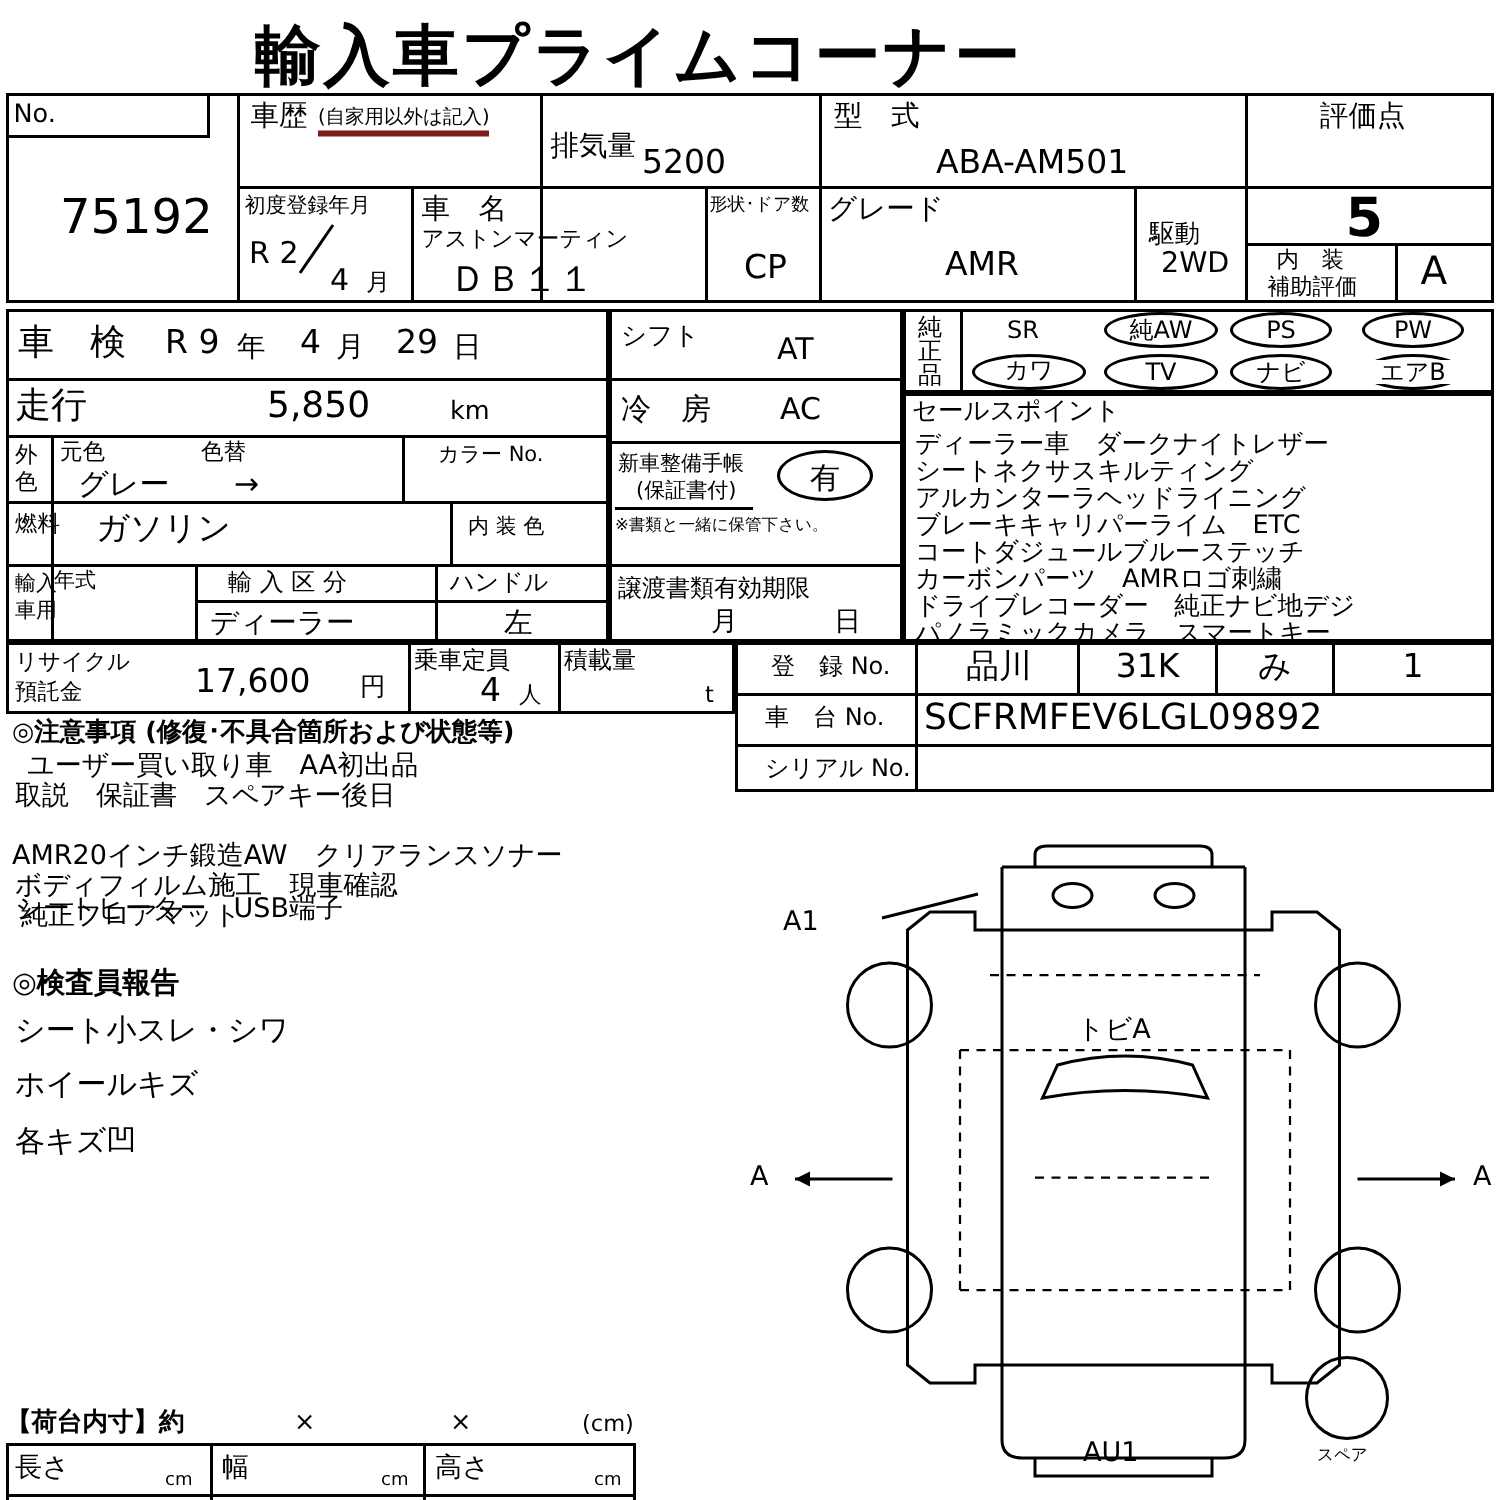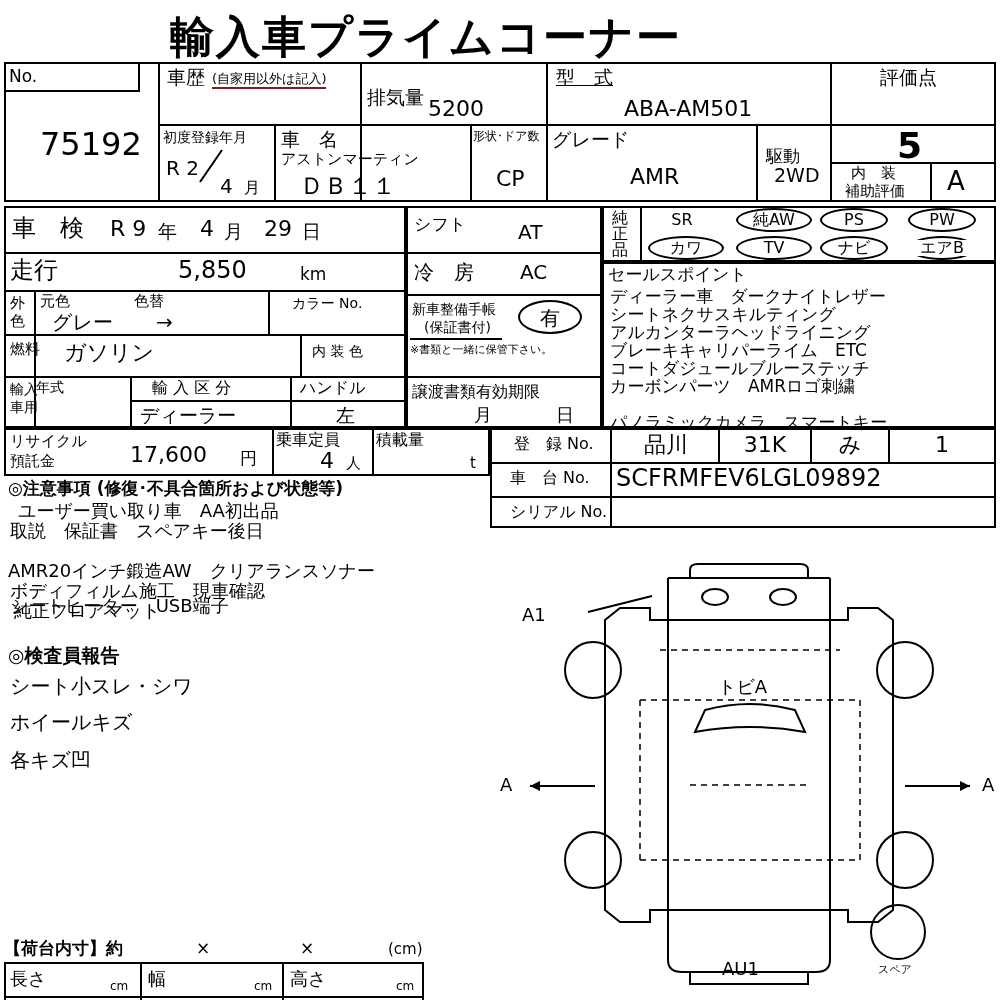--- a/index.html
+++ b/index.html
@@ -35,21 +35,21 @@
   .s36{font-size:36px;}
   .b{font-weight:bold;}
   .ctr{text-align:center;}
   .oval{
     position:absolute;box-sizing:border-box;
     border:2px solid #000;border-radius:50%;
     text-align:center;
   }
   .diagram{position:absolute;left:500px;top:560px;width:500px;height:440px;}
   svg{display:block;}
-  .underline{border-bottom:2px solid #7f1d1d;}
+  .underline{border-bottom:4px solid #7f1d1d;}
 </style>
 </head>
 <body>
 
 <div class="sheet">
 
   <div class="title">輸入車プライムコーナー</div>
 
   <div class="bx" style="left:4px;top:62px;width:992px;height:140px;"></div>
 
@@ -73,21 +73,21 @@
 
   <div class="t s17" style="left:9px;top:68px;">No.</div>
   <div class="t s32" style="left:40px;top:128px;">75192</div>
 
   <div class="t s19" style="left:167px;top:68px;">車歴</div>
   <div class="t s13 underline" style="left:212px;top:72px;font-size:13px;padding-bottom:2px;">(自家用以外は記入)</div>
 
   <div class="t s19" style="left:367px;top:68px;margin-top:20px;">排気量</div>
   <div class="t s22" style="left:428px;top:98px;">5200</div>
 
-  <div class="t s19" style="left:556px;top:68px;text-decoration:underline;">型　式</div>
+  <div class="t s19" style="left:556px;top:68px;">型　式</div>
   <div class="t s22" style="left:624px;top:98px;">ABA-AM501</div>
 
   <div class="t s19" style="left:880px;top:68px;">評価点</div>
   <div class="t s36 b" style="left:897px;top:128px;">5</div>
   <div class="t s15" style="left:851px;top:166px;">内　装</div>
   <div class="t s15" style="left:845px;top:184px;">補助評価</div>
   <div class="t s26" style="left:947px;top:168px;">A</div>
 
   <div class="t s14" style="left:163px;top:130px;">初度登録年月</div>
   <div class="t s20" style="left:166px;top:158px;">R 2</div>
@@ -201,20 +201,21 @@
   <div class="t s16 ctr" style="left:908px;top:240px;width:68px;background:#fff;">エアB</div>
 
   <div class="bx" style="left:602px;top:262px;width:394px;height:166px;"></div>
   <div class="t s17" style="left:608px;top:266px;">セールスポイント</div>
   <div class="t s17" style="left:610px;top:288px;">ディーラー車　ダークナイトレザー</div>
   <div class="t s17" style="left:610px;top:306px;">シートネクサスキルティング</div>
   <div class="t s17" style="left:610px;top:324px;">アルカンターラヘッドライニング</div>
   <div class="t s17" style="left:610px;top:342px;">ブレーキキャリパーライム　ETC</div>
   <div class="t s17" style="left:610px;top:360px;">コートダジュールブルーステッチ</div>
   <div class="t s17" style="left:610px;top:378px;">カーボンパーツ　AMRロゴ刺繍</div>
+  <div class="t s17" style="left:610px;top:396px;">ドライブレコーダー　純正ナビ地デジ</div>
   <div class="t s17" style="left:610px;top:414px;">パノラミックカメラ　スマートキー</div>
 
   <div class="bx" style="left:4px;top:428px;width:486px;height:48px;"></div>
   <div class="ln" style="left:272px;top:428px;width:2px;height:48px;"></div>
   <div class="ln" style="left:372px;top:428px;width:2px;height:48px;"></div>
   <div class="t s15" style="left:10px;top:434px;">リサイクル</div>
   <div class="t s15" style="left:10px;top:454px;">預託金</div>
   <div class="t s22" style="left:130px;top:444px;">17,600</div>
   <div class="t s17" style="left:240px;top:450px;">円</div>
   <div class="t s13" style="left:276px;top:432px;">乗車定員</div>

